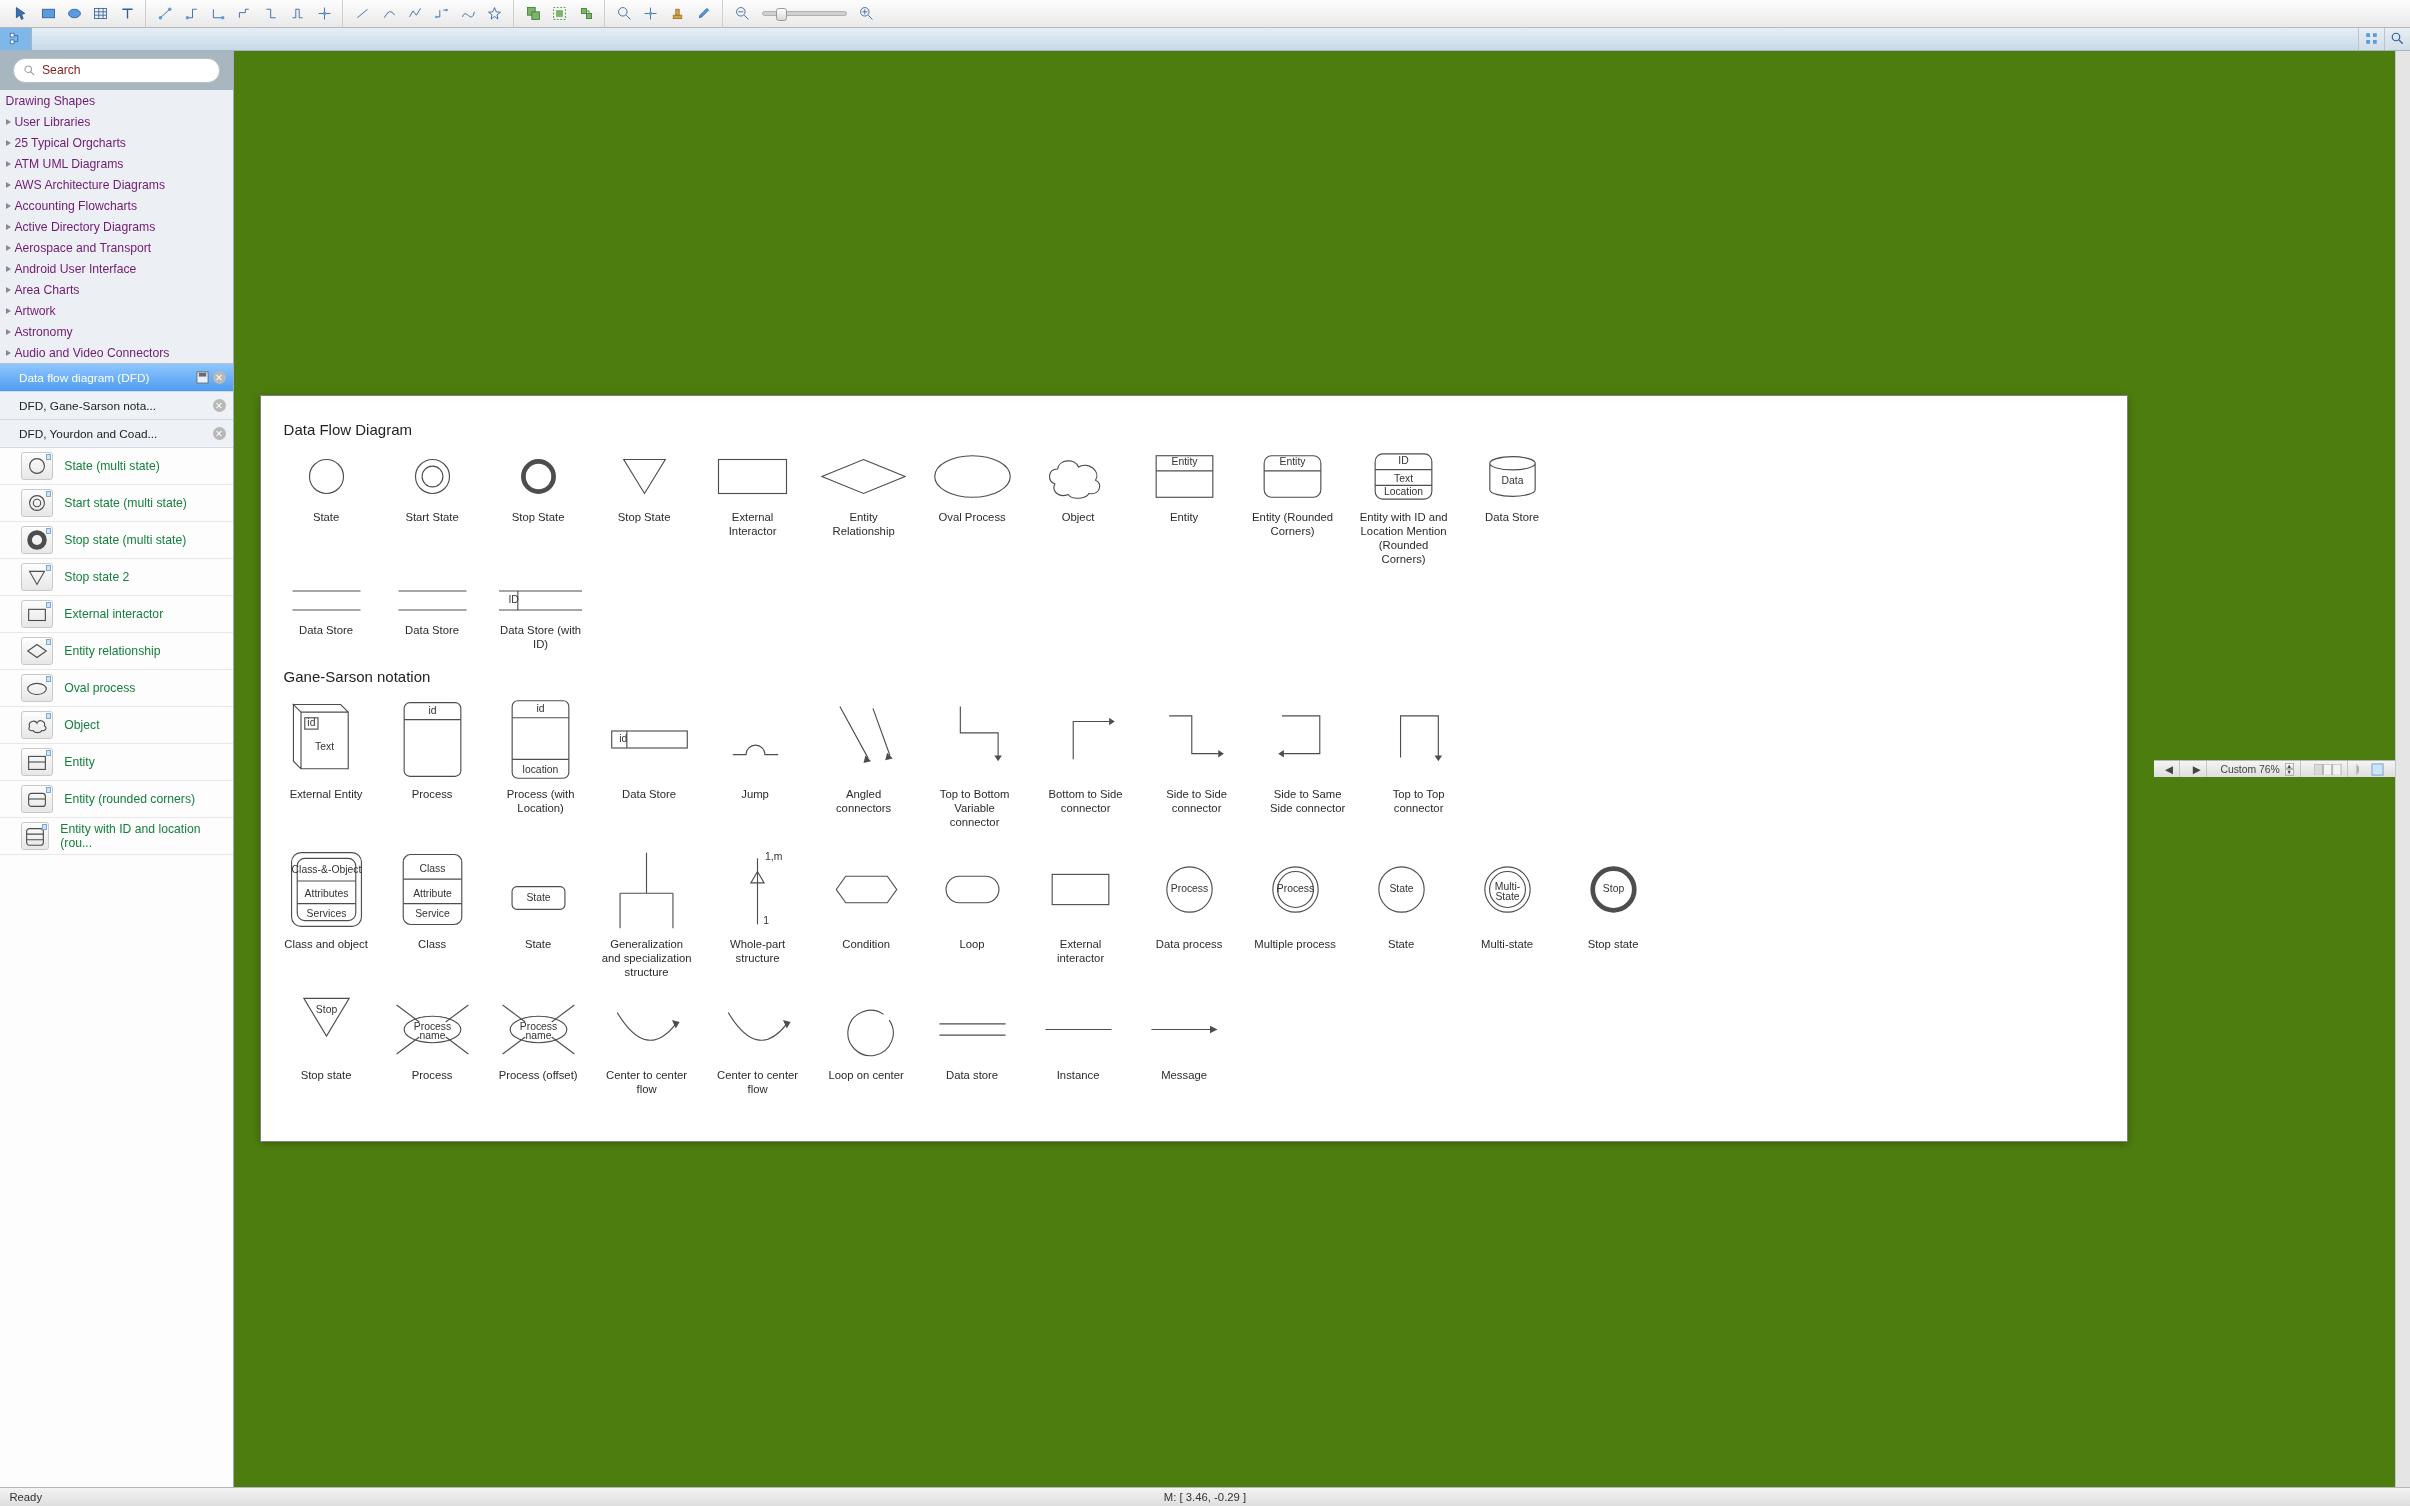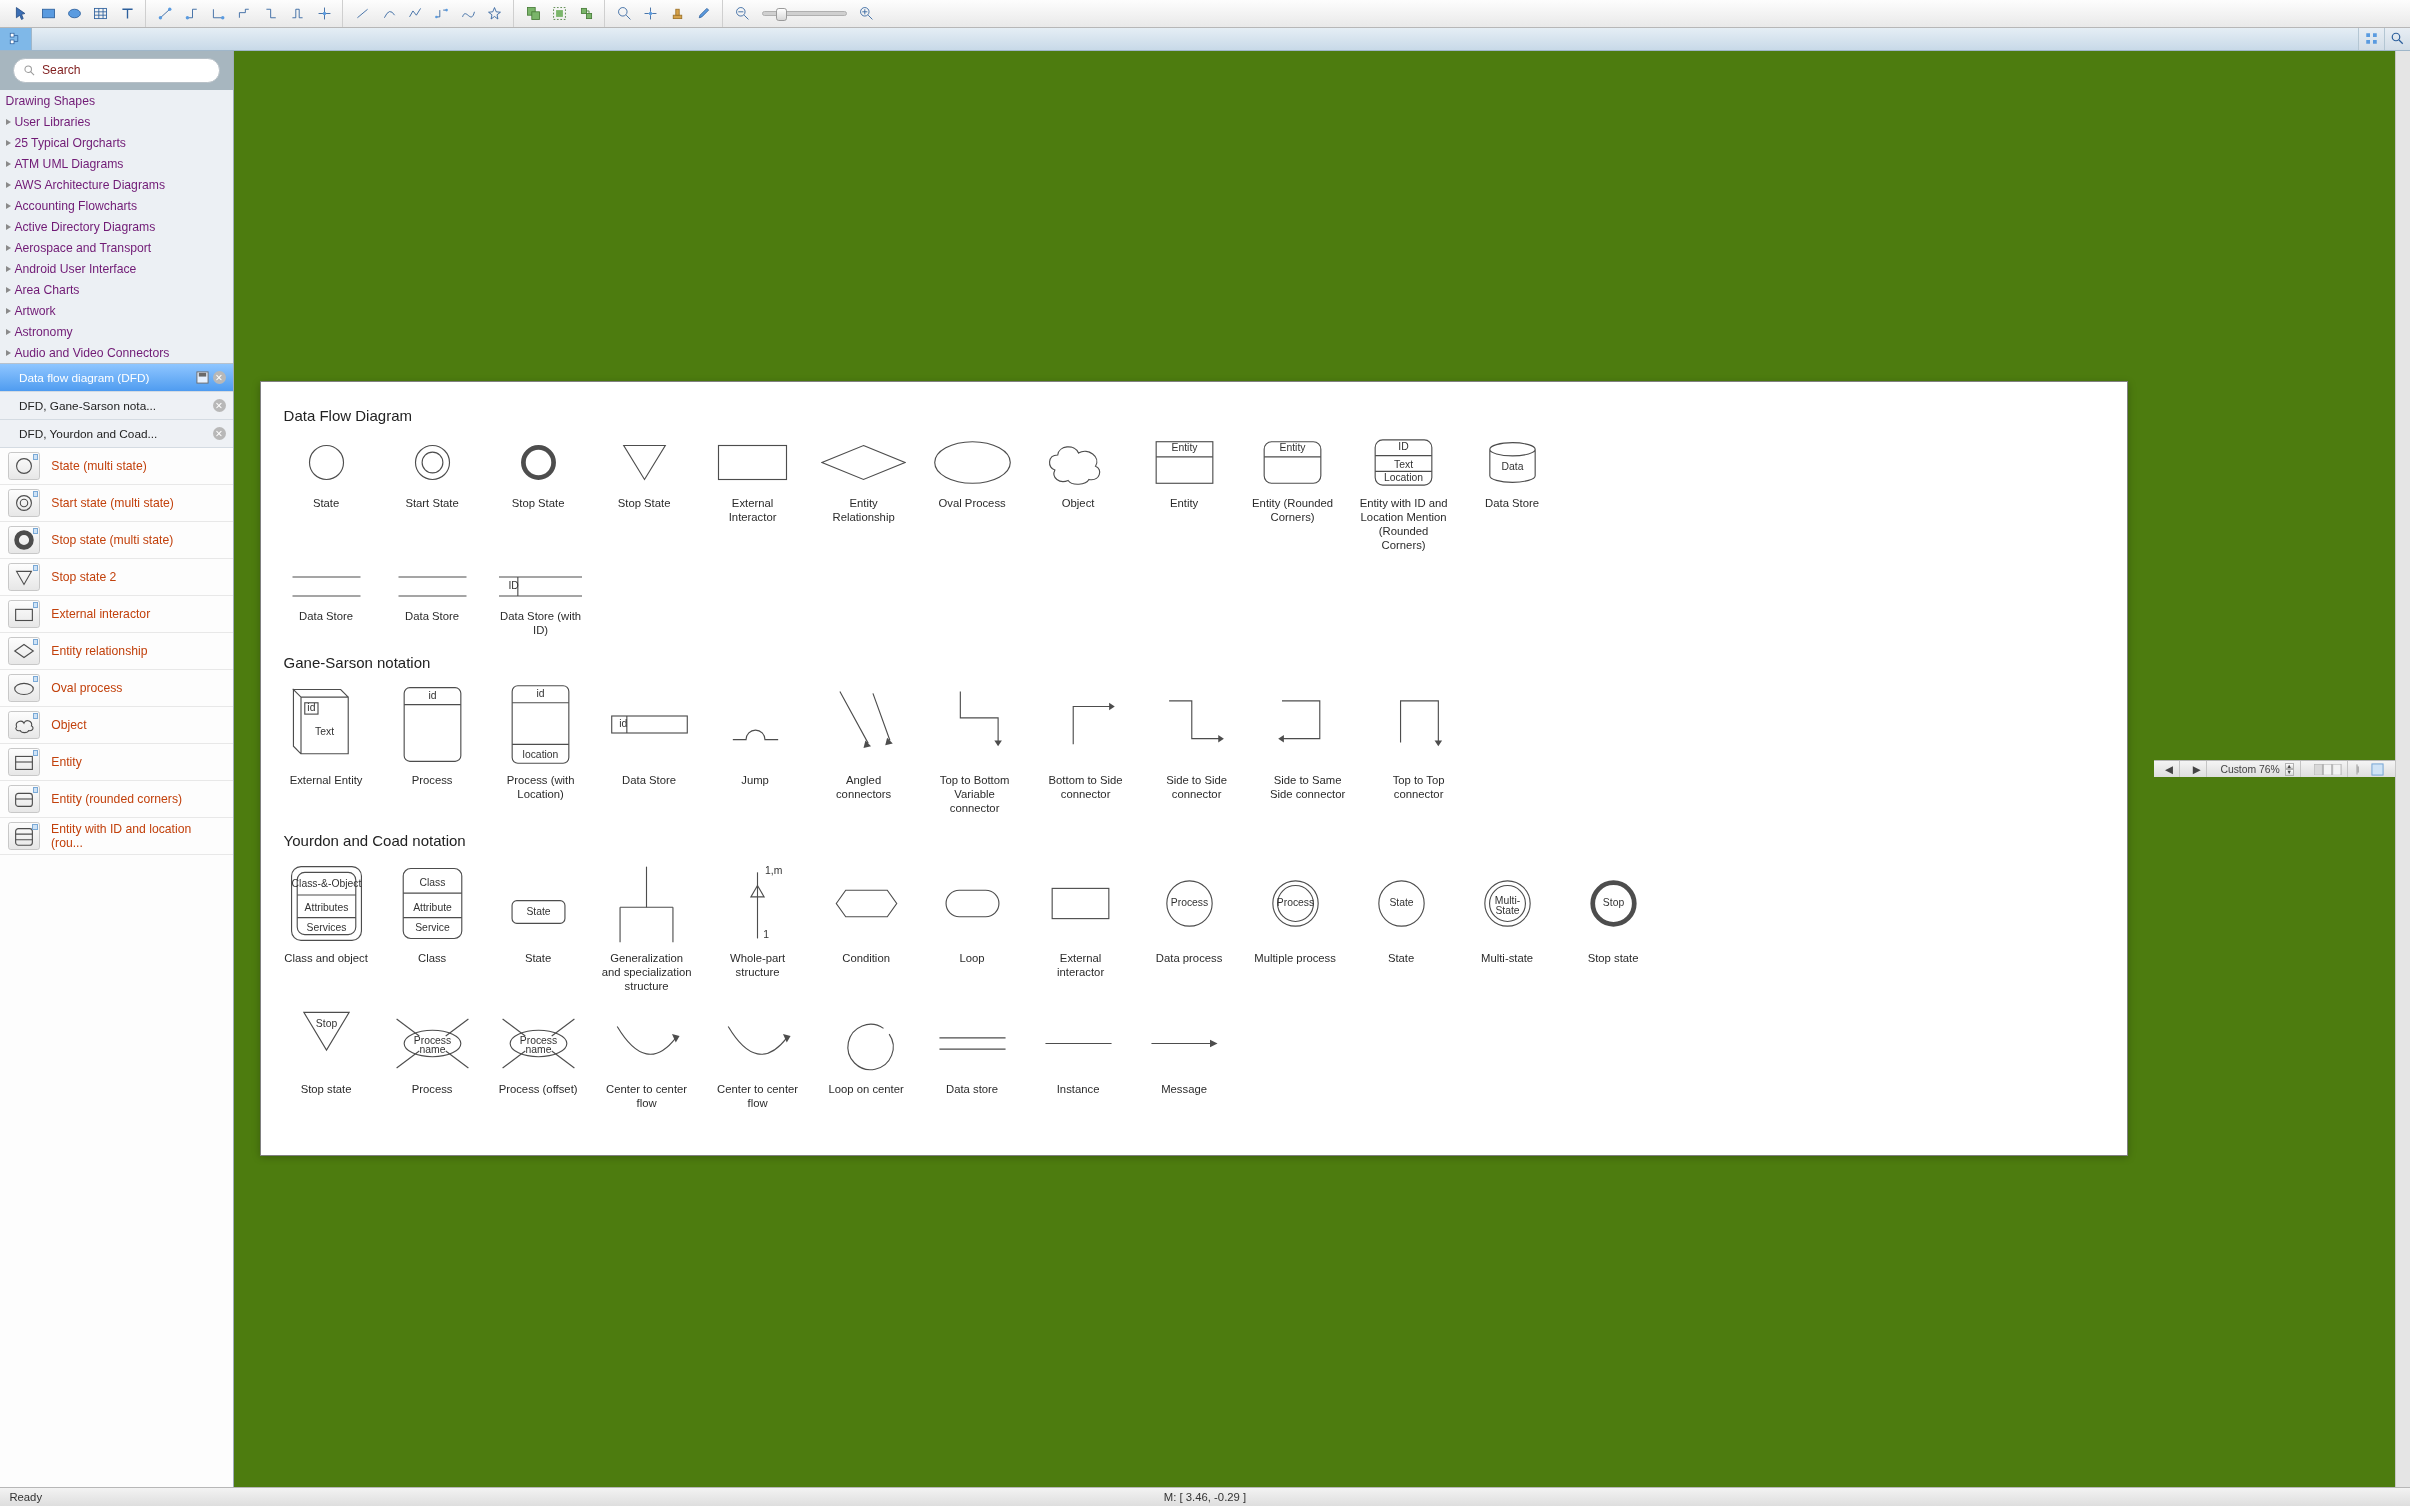--- a/index.html
+++ b/index.html
@@ -31,21 +31,21 @@
 .tri{width:0;height:0;border-top:3.8px solid transparent;border-bottom:3.8px solid transparent;border-left:5.6px solid #8a8a8a;}
 
 .tabstack{border-top:0.9px solid #b7c2cd;}
 .tabrow{height:28px; display:flex; align-items:center; padding:0 7.5px 0 19px; font-size:11.8px; color:#222; background:#eef1f5; border-bottom:0.9px solid #d4dbe2; justify-content:space-between; cursor:pointer;}
 .tabrow.sel{background:linear-gradient(#8fc6ff,#4f9cf0); color:#fff;}
 .tabrow .x{width:13px;height:13px;border-radius:6.6px;background:#b8b8b8;display:flex;align-items:center;justify-content:center;color:#fff;font-size:9.4px;}
 .tabrow .icons{display:flex;gap:3.8px;align-items:center;}
 .tabrow .mini{width:13px;height:13px;display:flex;align-items:center;justify-content:center;}
 
 .shapelist{flex:1; overflow:auto; background:#fdfdfd;}
-.shaperow{height:37px; display:flex; align-items:center; gap:11.3px; padding:0 8px; border-bottom:0.9px solid #e8e8e8; font-size:12.2px; color:#c2410c; cursor:pointer;}
+.shaperow{height:37px; display:flex; align-items:center; gap:11.3px; padding:0 21px; border-bottom:0.9px solid #e8e8e8; font-size:12.2px; color:#15803d; cursor:pointer;}
 .thumb{width:32px;height:28px;border:0.9px solid #c8c8c8;border-radius:2.8px;background:linear-gradient(#fdfdfd,#e7e7e7);display:flex;align-items:center;justify-content:center;position:relative;}
 .thumb .sel-dot{position:absolute;top:0.9px;right:0.9px;width:5.6px;height:5.6px;border:0.9px solid #7aa9d6;background:#cfe3f6;}
 
 
 .canvas-wrap{flex:1; display:flex; flex-direction:row; background:#4d7c0f;align-items:center;}
 .canvas-scroll{flex:1; overflow:auto; padding:24.5px 26px;}
 .sheet{background:#fff; border:0.9px solid #808080; box-shadow:0 1.9px 7.5px rgba(0,0,0,.25); padding:21px 22.6px 28px; min-height:716px;}
 
 .section-title{font-size:15px; font-weight:400; color:#222; margin:3.8px 0 11.3px;}
 .shape-grid{display:flex; flex-wrap:wrap; gap:9.4px 21px; margin-bottom:17px;}
@@ -714,21 +714,20 @@
             <div class="cell">
               <div class="art tall">
                 <svg width="85" height="85" viewBox="0 0 90 90">
                   <path d="M26 64 v-44 h40 v44" class="stroke"></path>
                   <path d="M62 62 l4 6 4-6z" fill="#4d4d4d"></path>
                 </svg>
               </div>
               <div class="lbl">Top to Top connector</div>
             </div>
           </div>
-          <div class="section-title">Yourdon and Coad notation</div>
           <div class="shape-grid">
             <div class="cell">
               <div class="art tall">
                 <svg width="85" height="85" viewBox="0 0 90 90">
                   <rect x="8" y="6" width="74" height="78" rx="10" class="stroke"></rect>
                   <rect x="14" y="12" width="62" height="66" rx="8" class="stroke"></rect>
                   <line x1="14" y1="36" x2="76" y2="36" class="stroke"></line>
                   <line x1="14" y1="60" x2="76" y2="60" class="stroke"></line>
                   <text x="45" y="28" text-anchor="middle" class="txt" font-size="10">Class-&amp;-Object</text>
                   <text x="45" y="53" text-anchor="middle" class="txt">Attributes</text>

